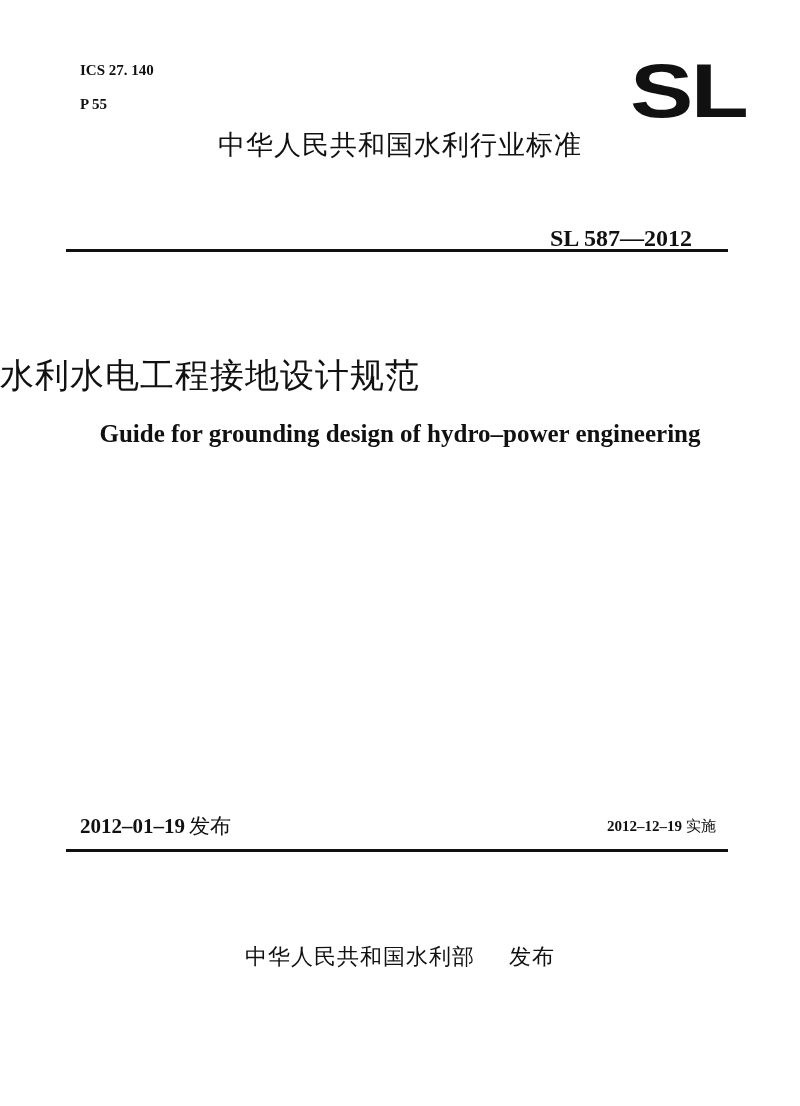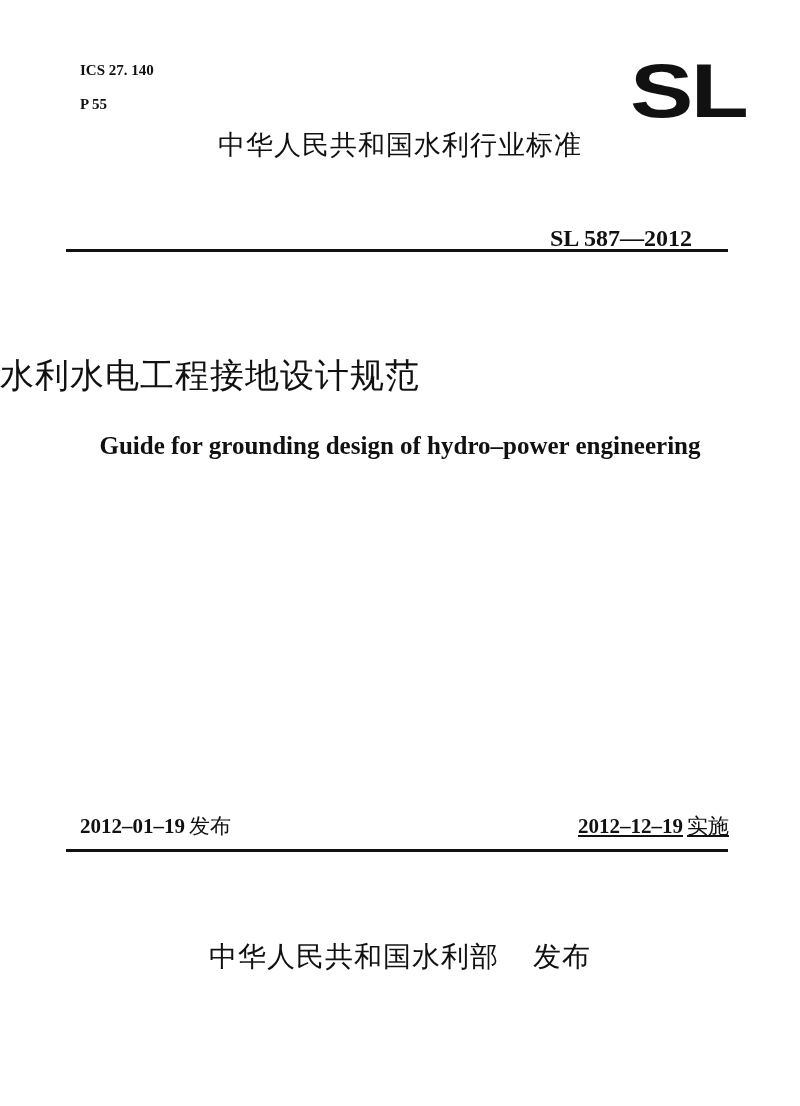--- a/index.html
+++ b/index.html
@@ -11,26 +11,26 @@
   #pcode { left: 80px; top: 94px; font-size: 15px; line-height: 20px; }
   #logo { left: 598px; top: 62px; width: 118px; height: 58px; margin-left: 32px; }
   #logo-text { font-family: "Liberation Sans", "DejaVu Sans", sans-serif; font-weight: 900;
     font-size: 76px; line-height: 58px; letter-spacing: -2px; transform: scaleX(1.25); transform-origin: left top; display: inline-block; }
   #industry { left: 0; width: 800px; top: 128px; text-align: center; font-size: 27px; line-height: 34px; letter-spacing: 1px; }
   #stdno { right: 108px; top: 186px; font-size: 24px; line-height: 30px; margin-top: 37px; }
   .rule { left: 66px; width: 662px; height: 3px; background: #111; }
   #rule1 { top: 249px; }
   #rule2 { top: 849px; }
   #title-cn { left: 0; width: 800px; top: 354px; font-size: 34px; line-height: 42px; letter-spacing: 1px; }
-  #title-en { left: 0; width: 800px; top: 418px; text-align: center; font-size: 25px; line-height: 32px; margin-top: 12px; }
+  #title-en { left: 0; width: 800px; top: 418px; text-align: center; font-size: 25px; line-height: 32px; }
   #issue { left: 80px; top: 812px; font-size: 21px; line-height: 28px; }
-  #impl { right: 71px; top: 812px; font-size: 21px; line-height: 28px; text-decoration: underline; }
+  #impl { right: 84px; top: 812px; font-size: 15px; line-height: 28px; }
   .date-num { font-family: "Liberation Serif", "DejaVu Serif", serif; font-weight: bold; }
   .date-cn { font-family: "DejaVu Sans", sans-serif; font-weight: normal; margin-left: 4px; }
-  #publisher { left: 0; width: 800px; top: 940px; text-align: center; font-size: 28px; line-height: 34px; letter-spacing: 1px; }
+  #publisher { left: 0; width: 800px; top: 940px; text-align: center; font-size: 22px; line-height: 34px; letter-spacing: 1px; }
   #publisher .gap { display: inline-block; width: 34px; }
 </style>
 </head>
 <body>
 
 <div id="ics" class="abs serif-b">ICS 27. 140</div>
 <div id="pcode" class="abs serif-b">P 55</div>
 
 <div id="logo" class="abs">
   <span id="logo-text">SL</span>

